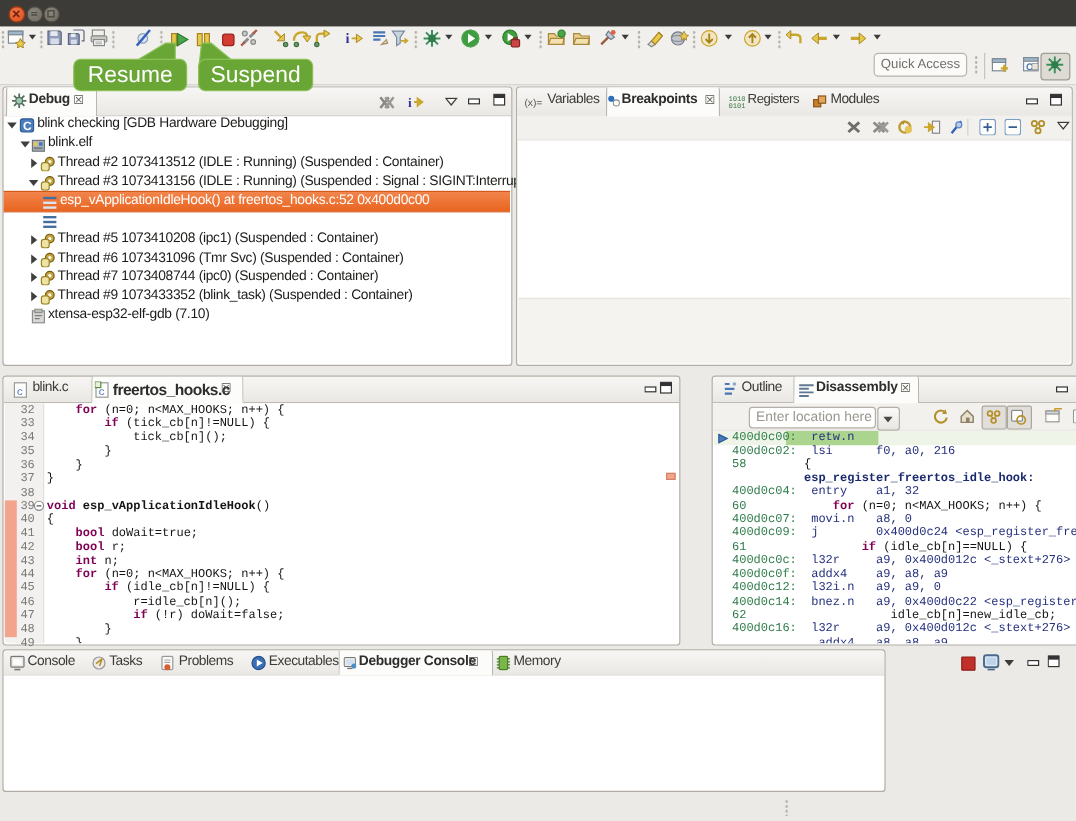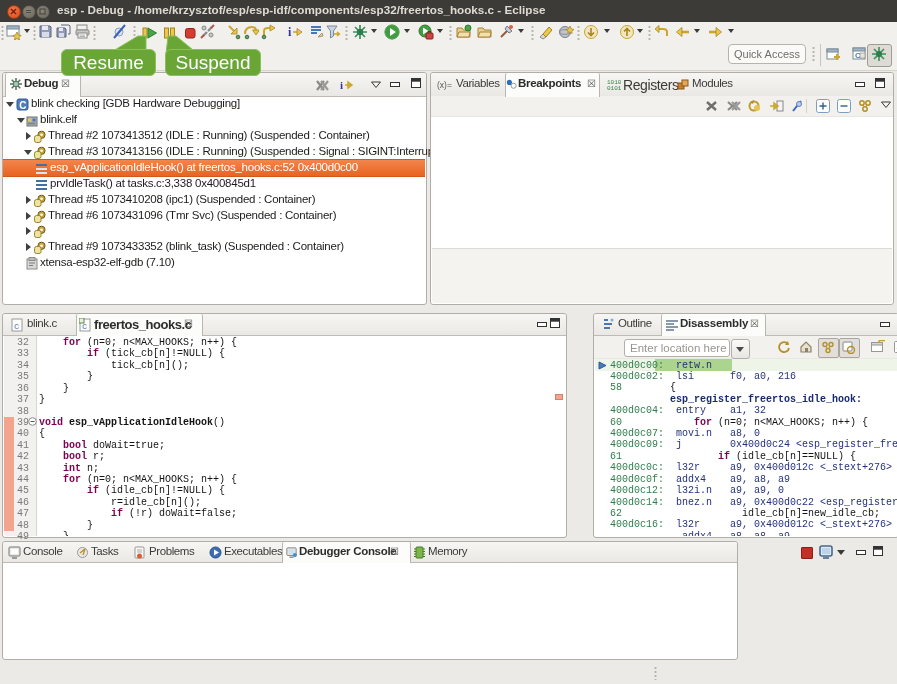--- a/index.html
+++ b/index.html
@@ -61,21 +61,20 @@
   <div class="btn" style="left:36px;top:5px;width:12px;height:12px;background:radial-gradient(circle at 40% 35%,#8a867c,#6b675e);border:1px solid #4a473f;"></div>
   <svg class="abs" style="left:10px;top:8px" width="8" height="8">
       <path d="M1 1 L6 6 M6 1 L1 6" stroke="#7a2008" stroke-width="1.5"></path>
     </svg>
   <svg class="abs" style="left:25px;top:8px" width="8" height="8">
       <path d="M1 2.5 H6 M1 4.5 H6" stroke="#4e4b43" stroke-width="1.2"></path>
     </svg>
   <svg class="abs" style="left:39px;top:8px" width="8" height="8">
       <rect x="1" y="1" width="5" height="5" fill="none" stroke="#4e4b43" stroke-width="1.2"></rect>
     </svg>
-  <div id="title-text">esp - Debug - /home/krzysztof/esp/esp-idf/components/esp32/freertos_hooks.c - Eclipse</div>
 </div>
 
 <div id="toolbar">
   <div class="handle" style="left:1px;top:3px;"></div>
 
   <svg class="ico" style="left:6px;top:2px">
       <rect x="1" y="2" width="12" height="10" fill="#fdfdfc" stroke="#7d8a96"></rect>
       <rect x="1" y="2" width="12" height="3" fill="#9fb6c8" stroke="#7d8a96"></rect>
       <path d="M11 8 L12.5 11 L15 11.5 L13 13.5 L13.5 16 L11 14.5 L8.5 16 L9 13.5 L7 11.5 L9.5 11 Z" fill="#e8c84d" stroke="#a8841f" stroke-width="0.8"></path>
     </svg>
@@ -352,21 +351,20 @@
           <i style="top:8px;background:#d8e4f0"></i>
         </span>
       <span class="t" style="left:47px;">esp_vApplicationIdleHook() at freertos_hooks.c:52 0x400d0c00</span>
     </div>
     <div class="trow" style="top:79px;">
       <span class="frameico" style="left:33px;">
           <i style="top:0"></i>
           <i style="top:4px"></i>
           <i style="top:8px"></i>
         </span>
-      <span class="t" style="left:47px;">prvIdleTask() at tasks.c:3,338 0x400845d1</span>
     </div>
     <div class="trow" style="top:95px;">
       <span class="exp-r" style="left:23px;"></span>
       <svg class="abs" style="left:30px;top:2px" width="13" height="13">
           <circle cx="8.5" cy="4.8" r="3.6" fill="#c7a43a" stroke="#6e5a14"></circle>
           <circle cx="8.5" cy="4.8" r="1.4" fill="#fbfbf4"></circle>
           <rect x="1.5" y="5.5" width="6.5" height="7" rx="2" fill="#eee3a0" stroke="#9a8428"></rect>
         </svg>
       <span class="t" style="left:45px;">Thread #5 1073410208 (ipc1) (Suspended : Container)</span>
     </div>
@@ -379,20 +377,21 @@
         </svg>
       <span class="t" style="left:45px;">Thread #6 1073431096 (Tmr Svc) (Suspended : Container)</span>
     </div>
     <div class="trow" style="top:126px;">
       <span class="exp-r" style="left:23px;"></span>
       <svg class="abs" style="left:30px;top:2px" width="13" height="13">
           <circle cx="8.5" cy="4.8" r="3.6" fill="#c7a43a" stroke="#6e5a14"></circle>
           <circle cx="8.5" cy="4.8" r="1.4" fill="#fbfbf4"></circle>
           <rect x="1.5" y="5.5" width="6.5" height="7" rx="2" fill="#eee3a0" stroke="#9a8428"></rect>
         </svg>
+      <span class="t" style="left:45px;">Thread #7 1073408744 (ipc0) (Suspended : Container)</span>
     </div>
     <div class="trow" style="top:142px;">
       <span class="exp-r" style="left:23px;"></span>
       <svg class="abs" style="left:30px;top:2px" width="13" height="13">
           <circle cx="8.5" cy="4.8" r="3.6" fill="#c7a43a" stroke="#6e5a14"></circle>
           <circle cx="8.5" cy="4.8" r="1.4" fill="#fbfbf4"></circle>
           <rect x="1.5" y="5.5" width="6.5" height="7" rx="2" fill="#eee3a0" stroke="#9a8428"></rect>
         </svg>
       <span class="t" style="left:45px;">Thread #9 1073433352 (blink_task) (Suspended : Container)</span>
     </div>
@@ -419,21 +418,21 @@
         <circle cx="4" cy="4" r="3" fill="#2a6fbd"></circle>
         <circle cx="9" cy="8" r="3" fill="#fff" stroke="#888"></circle>
       </svg>
     <span class="abs" style="left:12px;top:4px;font-size:11.5px;letter-spacing:-0.3px;font-weight:bold;color:#2d2d2b;">Breakpoints</span>
     <span class="abs close" style="left:81px;top:5px;">☒</span>
   </div>
   <svg class="abs" style="left:176px;top:5px" width="14" height="13">
       <text x="0" y="6" font-size="6" fill="#3e7d48" font-family="Liberation Mono">1010</text>
       <text x="0" y="12" font-size="6" fill="#3e7d48" font-family="Liberation Mono">0101</text>
     </svg>
-  <span class="abs" style="left:192px;top:4px;font-size:14px;letter-spacing:-0.4px;color:#3b3b39;">Registers</span>
+  <span class="abs" style="left:192px;top:4px;font-size:11px;letter-spacing:-0.4px;color:#3b3b39;">Registers</span>
   <svg class="abs" style="left:246px;top:5px" width="14" height="13">
       <rect x="1" y="5" width="6" height="6" fill="#c87f2e" stroke="#8d5517"></rect>
       <rect x="5" y="2" width="6" height="6" fill="#e0a85a" stroke="#8d5517"></rect>
     </svg>
   <span class="abs" style="left:261px;top:4px;font-size:11.5px;letter-spacing:-0.4px;color:#3b3b39;">Modules</span>
 
   <svg class="abs" style="left:424px;top:7px" width="11" height="8">
       <rect x="0.5" y="2.5" width="9" height="4" fill="#fff" stroke="#333"></rect>
     </svg>
   <svg class="abs" style="left:444px;top:5px" width="11" height="11">

